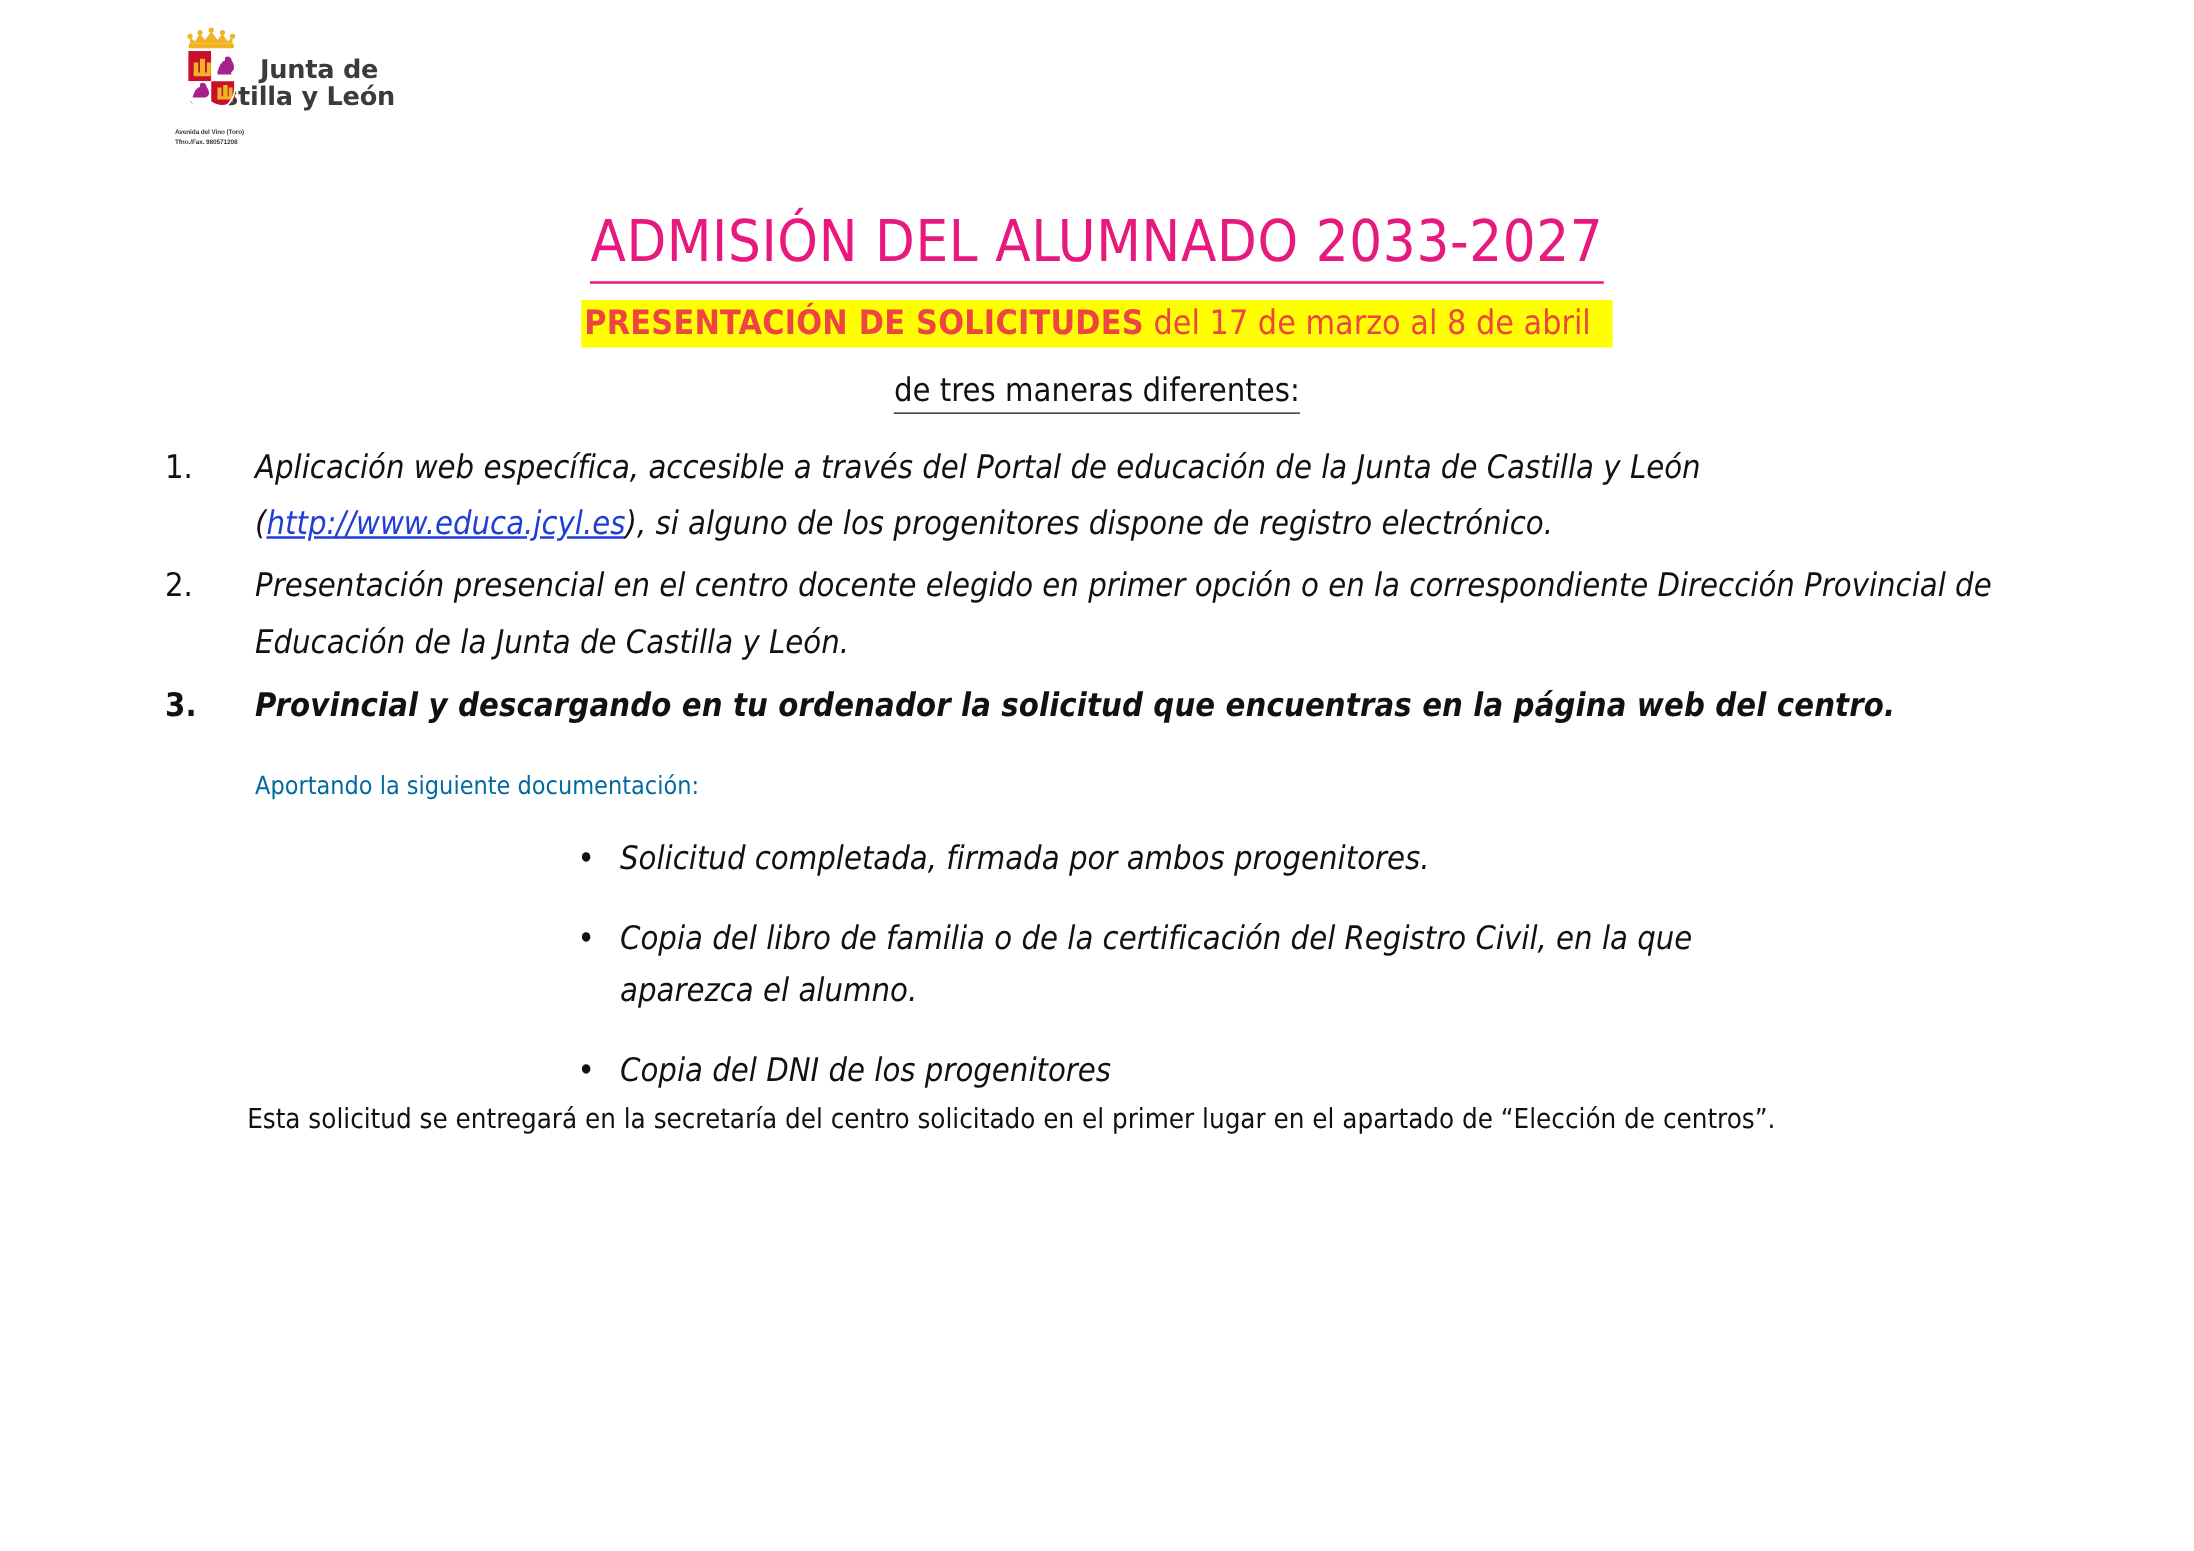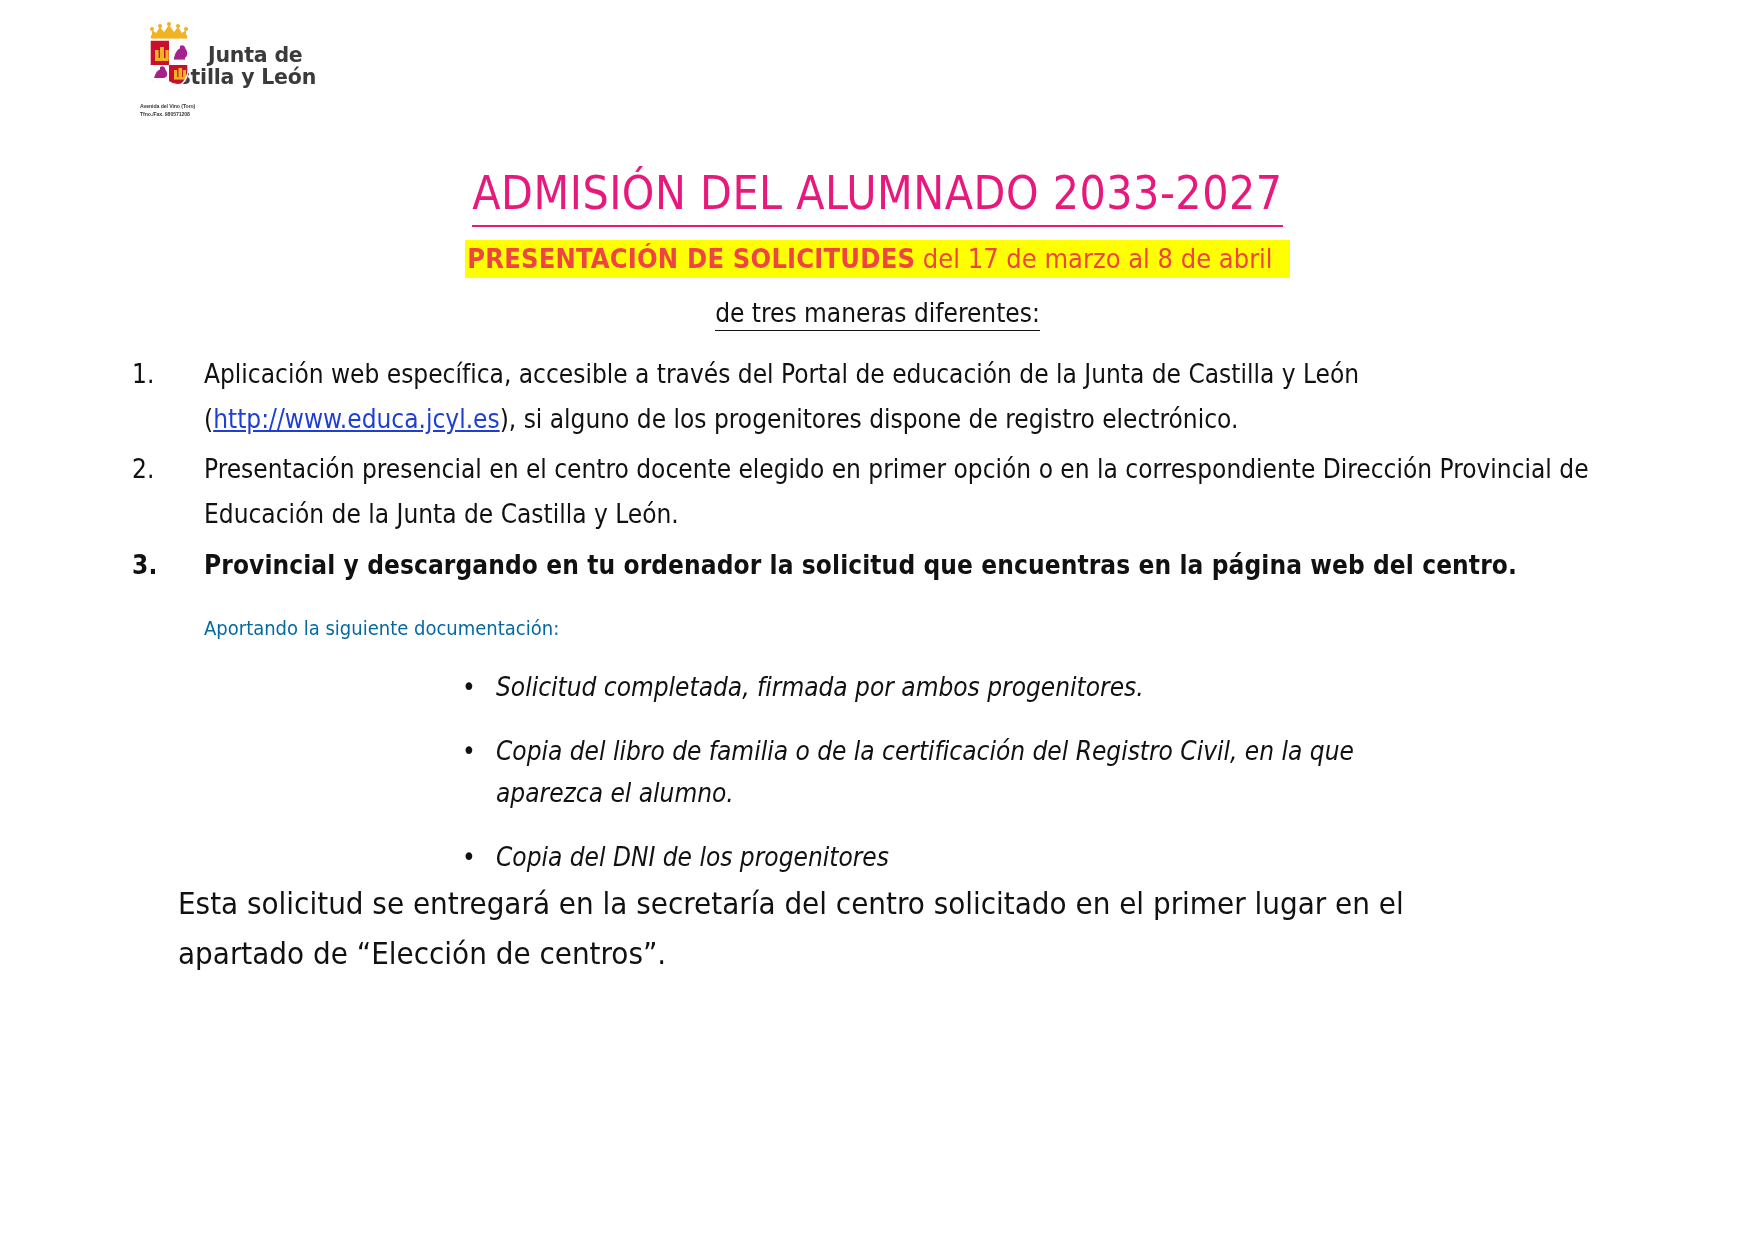--- a/index.html
+++ b/index.html
@@ -144,20 +144,21 @@
     width: 72px;
     font-size: 26px;
     color: #111111;
     line-height: 1.72;
   }
   .num-text {
     flex: 1 1 auto;
     font-size: 26px;
     color: #111111;
     line-height: 1.72;
+    font-style: italic;
   }
   .num-item.bold .num-marker,
   .num-item.bold .num-text {
     font-weight: 700;
     letter-spacing: 0.1px;
   }
   .link {
     color: #1f3fd4;
     text-decoration: underline;
   }
@@ -196,22 +197,22 @@
     color: #111111;
     line-height: 1.62;
     font-style: italic;
   }
 
   .closing {
     position: absolute;
     left: 178px;
     top: 878px;
     width: 1262px;
-    text-align: left;
-    font-size: 31px;
+    text-align: center;
+    font-size: 22px;
     color: #111111;
     line-height: 1.62;
   }
 </style>
 </head>
 <body>
 
 <div class="page">
 
   <div class="letterhead">

